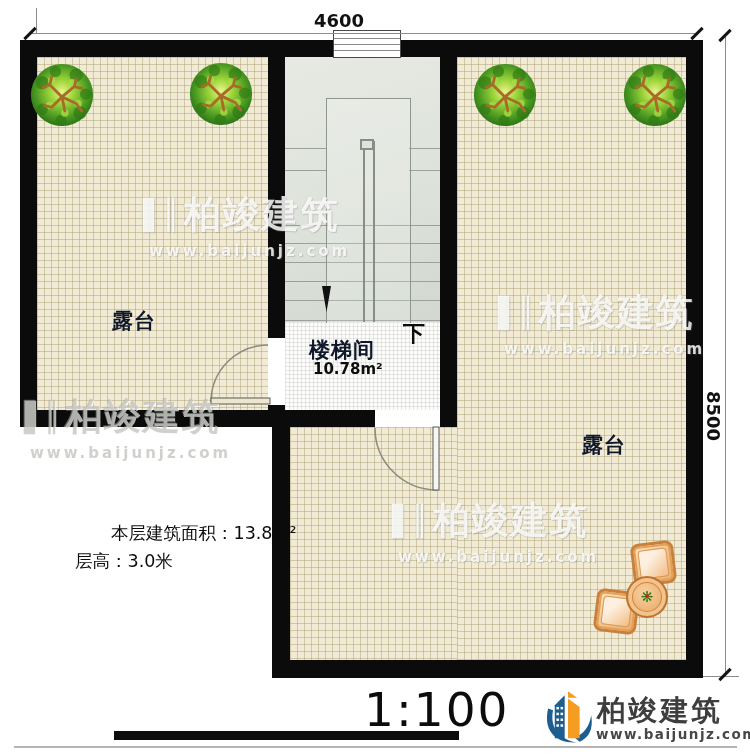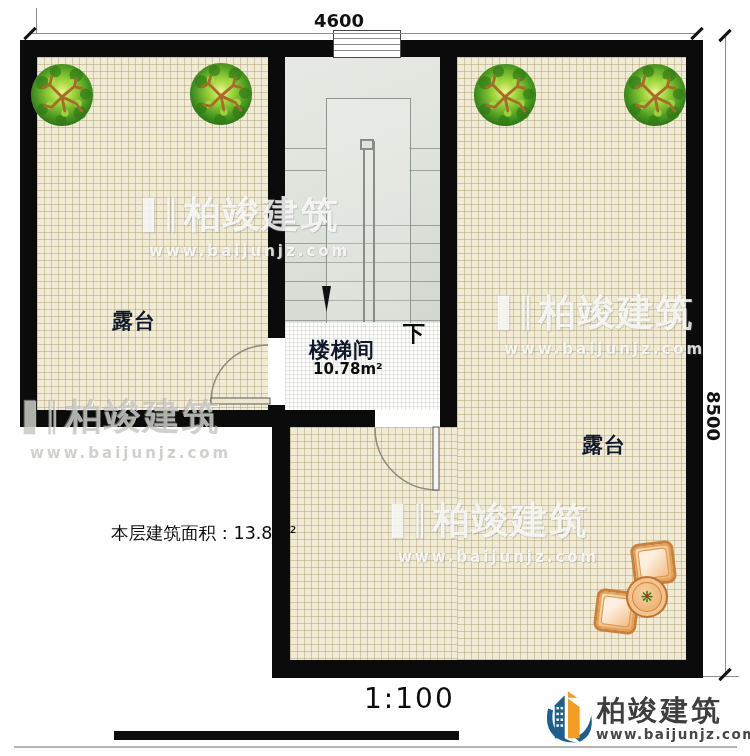--- a/index.html
+++ b/index.html
@@ -53,21 +53,21 @@
     border:1px solid #d89a54;background:linear-gradient(135deg,#fdf0e0 35%,#f2bc85);}
   .table{width:38px;height:38px;border-radius:50%;border:2px solid #bf742e;
     background:radial-gradient(circle at 45% 40%,#f7d2a0 0%,#eeb478 55%,#e09a55 100%);
     box-shadow:inset 0 0 0 4px #f3c38d,inset 0 0 0 5px #cd8741;
     display:flex;align-items:center;justify-content:center;}
   .plant{color:#2e7d1a;font-size:15px;line-height:1;}
   .plant-dot{position:absolute;width:4px;height:4px;border-radius:50%;background:#c62b12;}
   
   .note-line{font-size:17.5px;color:#0c0c0c;white-space:nowrap;}
   .sheet-title{font-size:41px;color:#0c0c0c;font-weight:500;letter-spacing:2px;white-space:nowrap;}
-  .sheet-scale{font-size:28px;color:#0c0c0c;font-weight:500;letter-spacing:2px;}
+  .sheet-scale{font-size:47px;color:#0c0c0c;font-weight:500;letter-spacing:2px;}
   .title-underline{background:#0d0d0d;}
   .footer-line{background:#b5b5b3;}
   .logo-brand{font-size:28.5px;font-weight:bold;color:#3d3d3d;letter-spacing:3px;white-space:nowrap;}
   .logo-url{font-size:13.5px;font-weight:bold;color:#474747;letter-spacing:1.5px;white-space:nowrap;}
   svg.doors{pointer-events:none;}
 </style>
 </head>
 <body>
 
 <div id="canvas">
@@ -222,20 +222,21 @@
   </div>
   <div class="abs wm" style="left:392px;top:496px;">
     <div class="wm-row">
         <span class="wm-bars">▌║</span>
         <span>柏竣建筑</span>
       </div>
     <div class="wm-url">www.baijunjz.com</div>
   </div>
 
   <div class="abs note-line" style="left:75px;top:521px;margin-left:36px;">本层建筑面积：13.8m²</div>
+  <div class="abs note-line" style="left:75px;top:549px;">层高：3.0米</div>
 
   <div class="abs sheet-scale" style="left:364px;top:682px;">1:100</div>
   <div class="abs title-underline" style="left:114px;top:731px;width:345px;height:9px;"></div>
   <div class="abs footer-line" style="left:14px;top:746px;width:723px;height:2px;"></div>
 
   <svg class="abs" style="left:543px;top:687px;" width="50" height="58" viewBox="0 0 60 70">
     <path d="M6 26 C0 52 14 68 40 67 C18 62 8 48 12 28 Z" fill="#1d5e90"></path>
     <path d="M44 66 Q62 58 58 34 Q55 54 38 61 Z" fill="#1d5e90"></path>
     <path d="M14 22 L26 10 L26 62 L14 62 Z" fill="#1d5e90"></path>
     <g fill="#ffffff">

